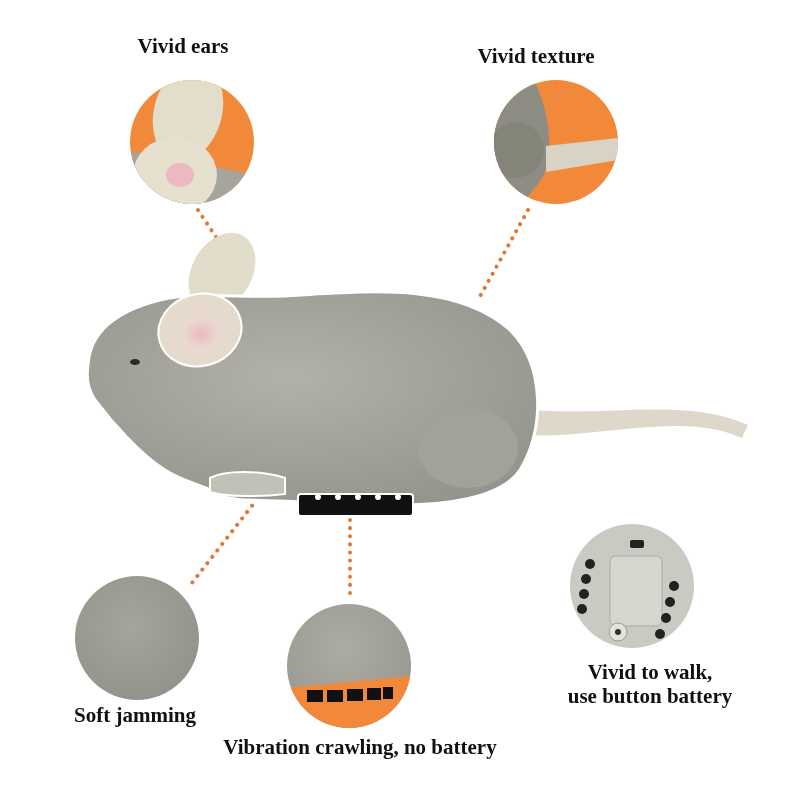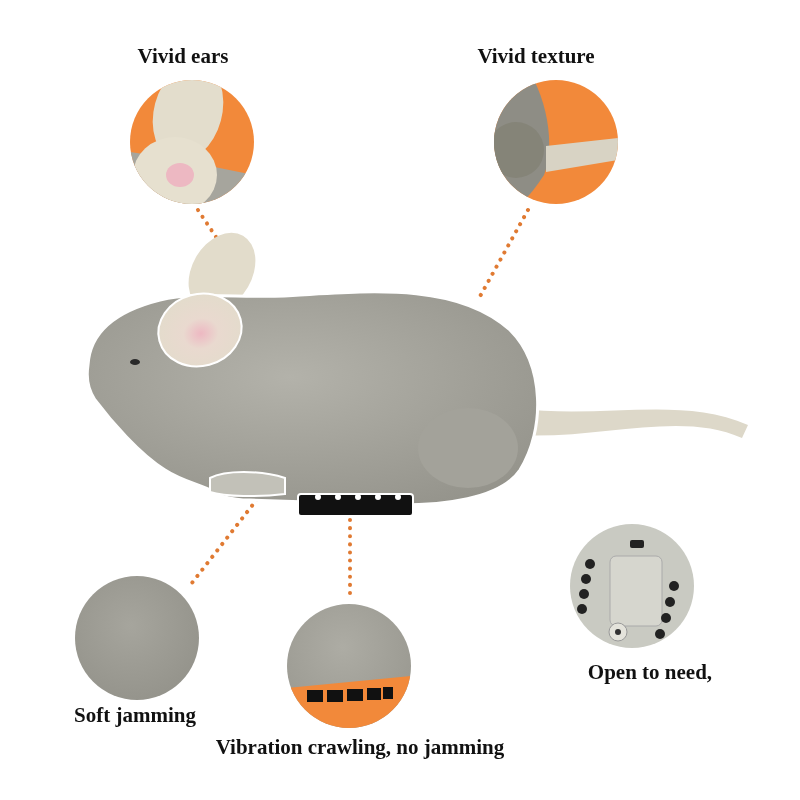--- a/index.html
+++ b/index.html
@@ -57,21 +57,21 @@
       <circle cx="318" cy="497" r="3"></circle>
         <circle cx="338" cy="497" r="3"></circle>
         <circle cx="358" cy="497" r="3"></circle>
         <circle cx="378" cy="497" r="3"></circle>
         <circle cx="398" cy="497" r="3"></circle>
     </g>
   </g>
 </svg>
 
 <div>
-  <div class="label" style="left:108px;top:44px;width:150px;">Vivid ears</div>
+  <div class="label" style="left:108px;top:34px;width:150px;">Vivid ears</div>
   <div class="circle" style="left:130px;top:80px;width:124px;height:124px;background:#F2893A;">
     <svg width="124" height="124">
       <path d="M0 72 L40 78 L124 95 L124 124 L0 124 Z" fill="#A6A59D"></path>
       <ellipse cx="58" cy="32" rx="34" ry="50" transform="rotate(15 58 32)" fill="#E3DDCC"></ellipse>
       <ellipse cx="45" cy="95" rx="42" ry="38" fill="#E6E0CF"></ellipse>
       <ellipse cx="50" cy="95" rx="14" ry="12" fill="#EDB8C2"></ellipse>
     </svg>
   </div>
 </div>
 
@@ -97,21 +97,21 @@
       <path d="M0 84 L124 72 L124 124 L0 124 Z" fill="#F2893A"></path>
       <g fill="#111">
         <rect x="20" y="86" width="16" height="12"></rect>
           <rect x="40" y="86" width="16" height="12"></rect>
           <rect x="60" y="85" width="16" height="12"></rect>
           <rect x="80" y="84" width="14" height="12"></rect>
           <rect x="96" y="83" width="10" height="12"></rect>
       </g>
     </svg>
   </div>
-  <div class="label" style="left:190px;top:735px;width:340px;">Vibration crawling, no jamming</div>
+  <div class="label" style="left:190px;top:735px;width:340px;">Vibration crawling, no battery</div>
 </div>
 
 <div>
   <div class="circle" style="left:570px;top:524px;width:124px;height:124px;background:#C9CAC2;">
     <svg width="124" height="124">
       <rect x="40" y="32" width="52" height="70" rx="6" fill="#D6D6CE" stroke="#AAA" stroke-width="1"></rect>
       <rect x="60" y="16" width="14" height="8" rx="2" fill="#222"></rect>
       <circle cx="48" cy="108" r="9" fill="#E4E3DB" stroke="#999"></circle>
       <circle cx="48" cy="108" r="3" fill="#333"></circle>
       <g fill="#222">
@@ -120,15 +120,16 @@
           <circle cx="14" cy="70" r="5"></circle>
           <circle cx="12" cy="85" r="5"></circle>
       <circle cx="104" cy="62" r="5"></circle>
           <circle cx="100" cy="78" r="5"></circle>
           <circle cx="96" cy="94" r="5"></circle>
           <circle cx="90" cy="110" r="5"></circle>
         </g>
     </svg>
   </div>
   <div class="label" style="left:520px;top:660px;width:260px;">
-    <div>Open to need,</div>
+    <div>Vivid to walk,</div>
+    <div>use button battery</div>
   </div>
 </div>
 
 </body></html>

